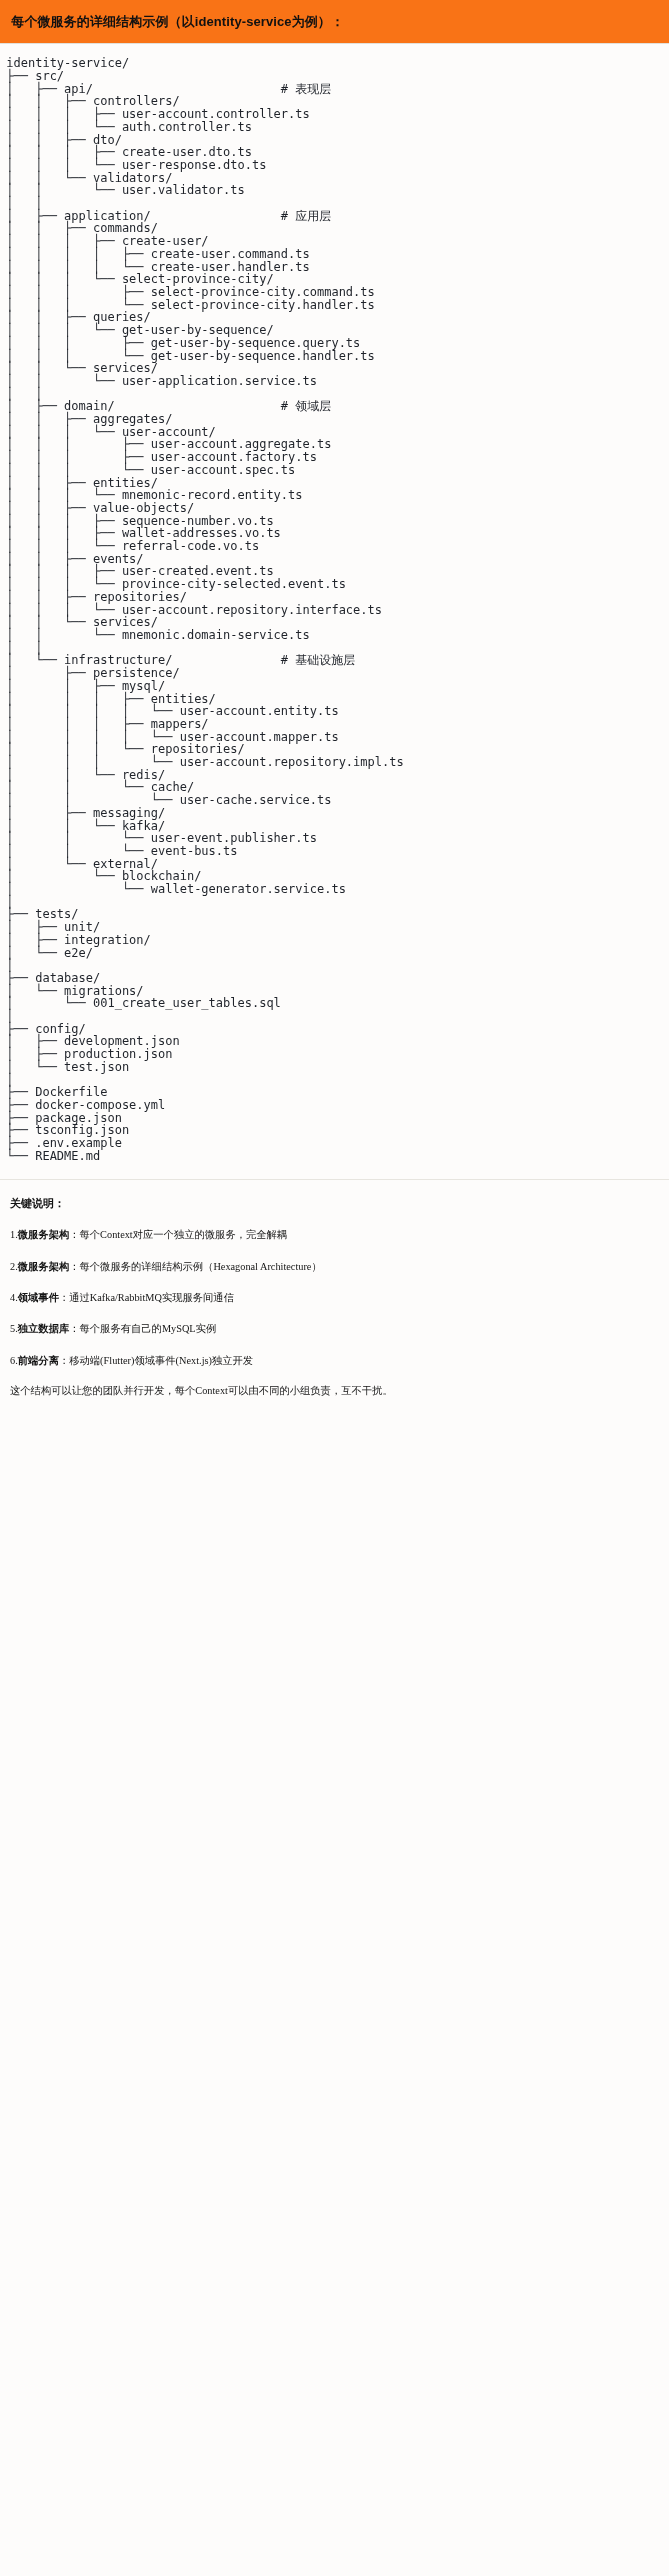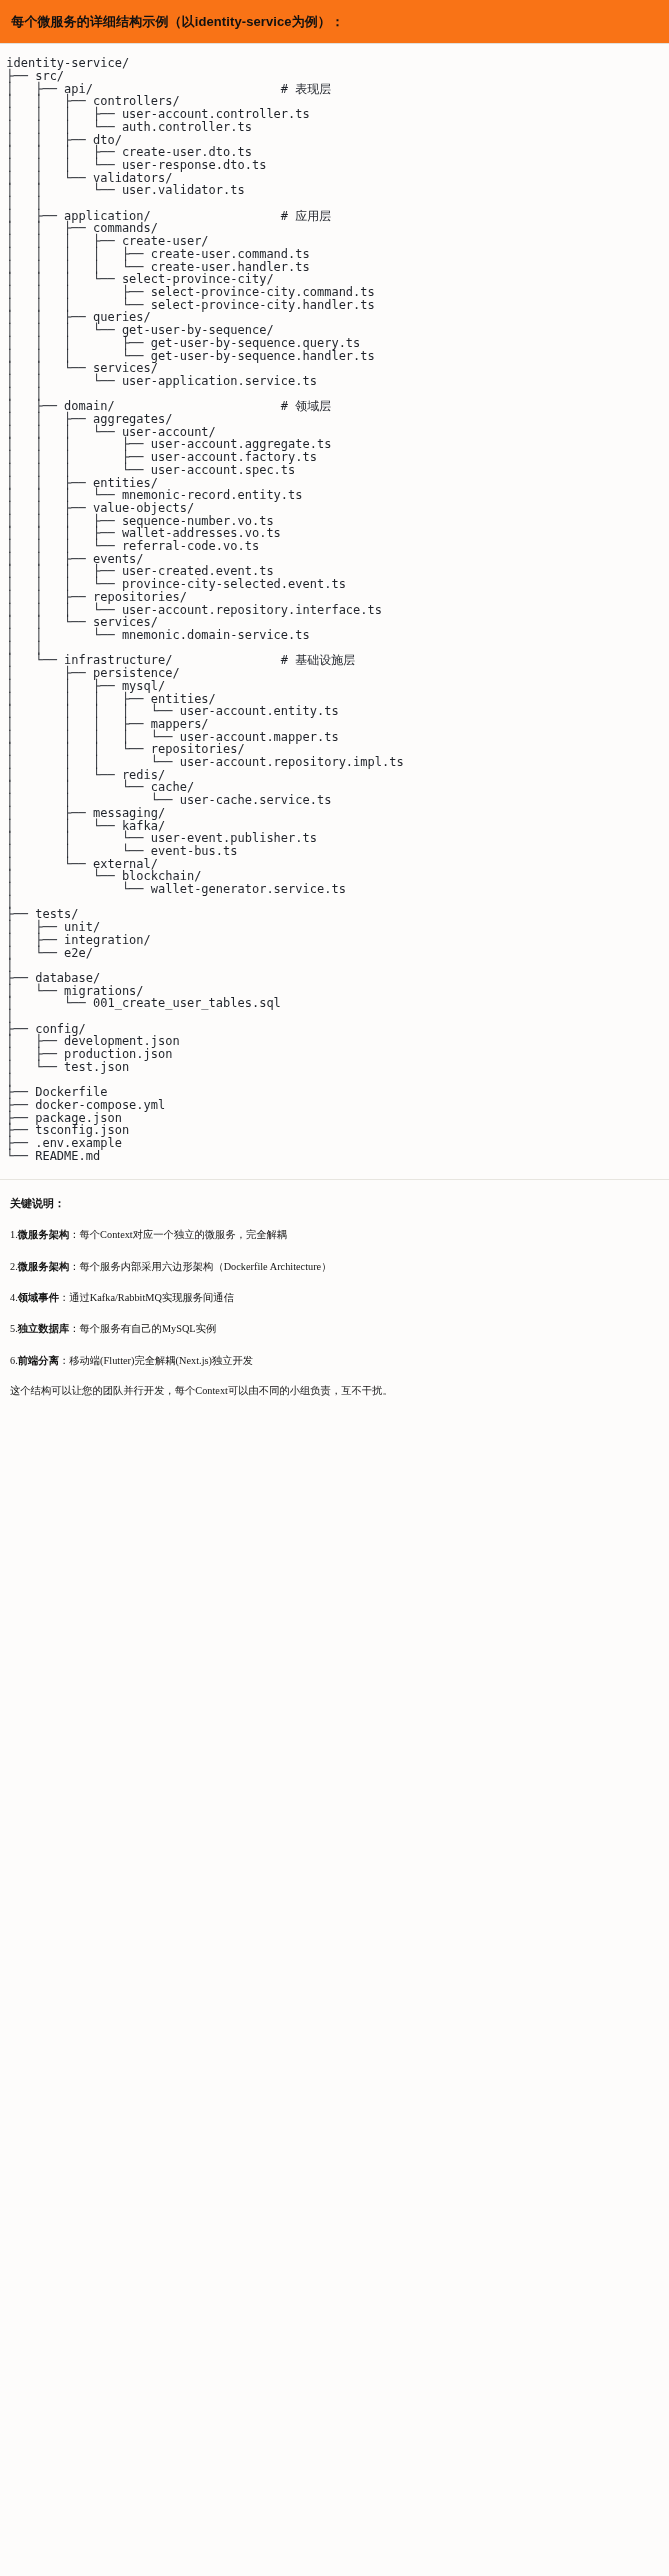--- a/index.html
+++ b/index.html
@@ -189,28 +189,28 @@
 </div>
 
 <div class="keys-wrap">
   <h2 class="keys-heading">关键说明：</h2>
 
   <ol class="keys-list">
     <li>
       <span class="num">1.</span><span class="kterm">微服务架构</span><span class="kdesc">：每个Context对应一个独立的微服务，完全解耦</span>
     </li>
     <li>
-      <span class="num">2.</span><span class="kterm">微服务架构</span><span class="kdesc">：每个服务内部采用六边形架构（Dockerfile Architecture）</span>
+      <span class="num">2.</span><span class="kterm">微服务架构</span><span class="kdesc">：每个微服务的详细结构示例（Hexagonal Architecture）</span>
     </li>
     <li>
       <span class="num">4.</span><span class="kterm">领域事件</span><span class="kdesc">：通过Kafka/RabbitMQ实现服务间通信</span>
     </li>
     <li>
       <span class="num">5.</span><span class="kterm">独立数据库</span><span class="kdesc">：每个服务有自己的MySQL实例</span>
     </li>
     <li>
-      <span class="num">6.</span><span class="kterm">前端分离</span><span class="kdesc">：移动端(Flutter)完全解耦(Next.js)独立开发</span>
+      <span class="num">6.</span><span class="kterm">前端分离</span><span class="kdesc">：移动端(Flutter)领域事件(Next.js)独立开发</span>
     </li>
   </ol>
 
   <p class="closing-note">这个结构可以让您的团队并行开发，每个Context可以由不同的小组负责，互不干扰。</p>
 </div>
 
 
 </body></html>

